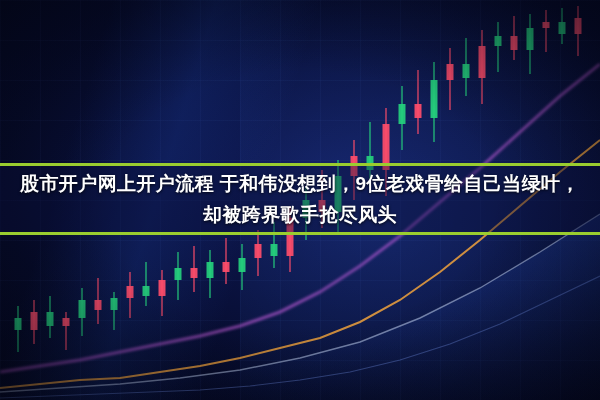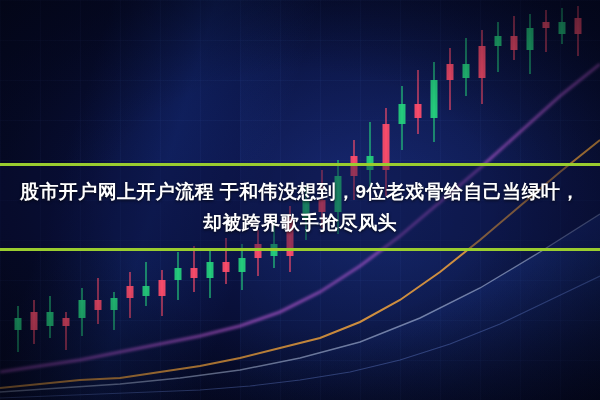--- a/index.html
+++ b/index.html
@@ -55,21 +55,21 @@
     inset: 0;
     width: 600px;
     height: 400px;
   }
   
   .headline-band {
     position: absolute;
     left: 0;
     top: 163px;
     width: 600px;
-    height: 88px;
+    height: 72px;
     background: rgba(10, 16, 58, 0.40);
     border-top: 3px solid #9acd2f;
     border-bottom: 3px solid #9acd2f;
     box-sizing: border-box;
     display: flex;
     align-items: center;
     justify-content: center;
   }
   .headline-text {
     color: #ffffff;

